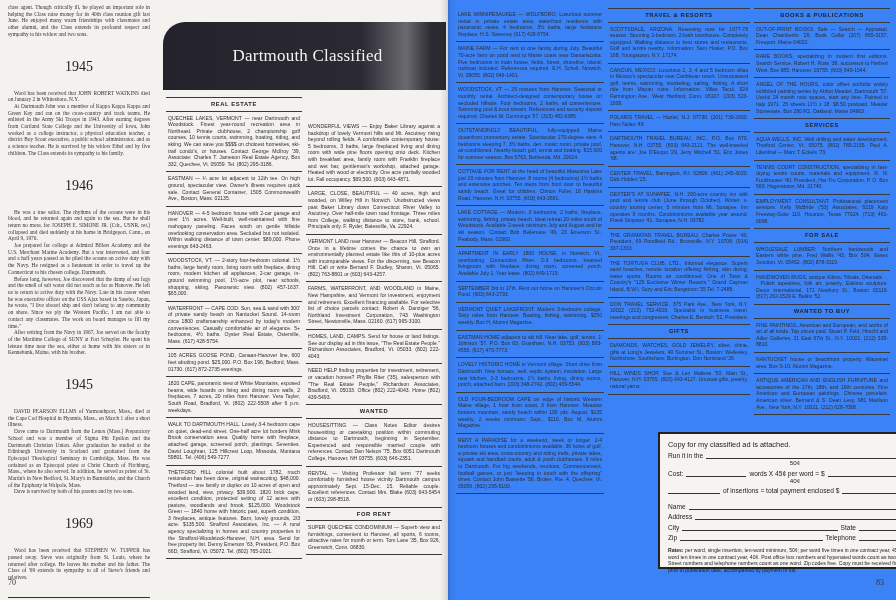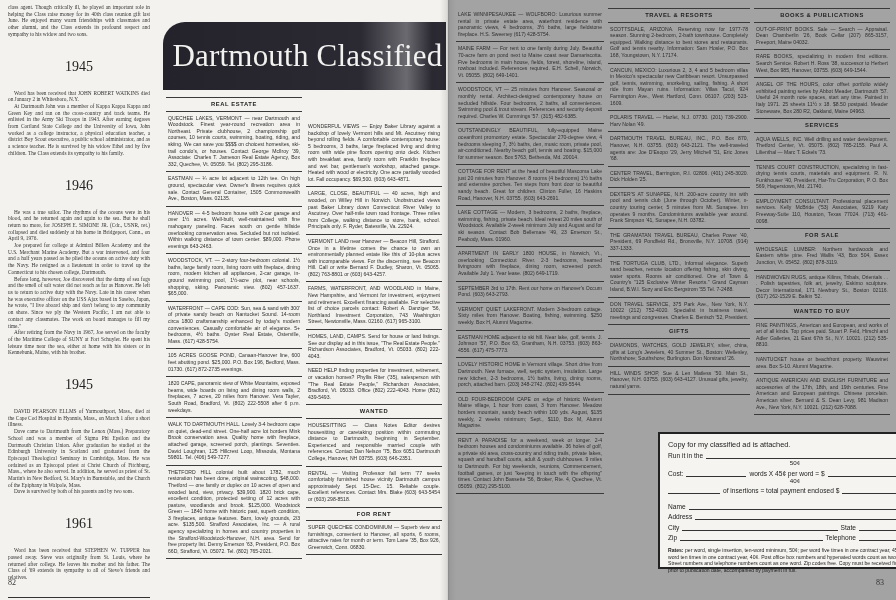--- a/index.html
+++ b/index.html
@@ -2,35 +2,35 @@
 <html><head>
 <meta charset="utf-8">
 <style>
   * { box-sizing: border-box; margin: 0; padding: 0; }
   html, body { width: 896px; height: 600px; overflow: hidden; background: #eceae4; }
   body { position: relative; font-family: "Liberation Sans", sans-serif; color: #2a2a2a; }
 
   .spread { position: absolute; left: 0; top: 0; width: 896px; height: 600px; display: flex; }
   .page { position: relative; height: 600px; background: #f3f2ee; }
   .page-left { width: 448px; }
-  .page-right { width: 448px; background: #a3a3a3; }
+  .page-right { width: 448px; background: #3b82f6; }
   .gutter { position: absolute; left: 440px; top: 0; width: 16px; height: 600px;
             background: linear-gradient(to right, rgba(0,0,0,0) 0%, rgba(0,0,0,0.10) 45%, rgba(0,0,0,0.18) 50%, rgba(0,0,0,0.06) 60%, rgba(0,0,0,0) 100%); z-index: 5; pointer-events: none; }
 
   
   .obit { position: absolute; left: 8px; top: 4px; width: 142px; font-family: "Liberation Serif", serif; font-size: 5.3px; line-height: 6.7px; color: #333; text-align: justify; }
   .obit p { text-indent: 6px; margin-bottom: 0; }
   .obit p.noindent { text-indent: 0; }
   .obit .year { font-size: 14px; line-height: 14px; text-align: center; color: #222; margin: 22px 0 16px 0; font-family: "Liberation Serif", serif; }
   .obit .rule { border-top: 1.5px solid #333; margin-top: 16px; }
   .pagenum { position: absolute; font-family: "Liberation Serif", serif; font-size: 8px; color: #333; }
 
   
   .banner { position: absolute; left: 163px; top: 22px; width: 283px; height: 68px; background: linear-gradient(to right, #24232c 0%, #2b2a33 70%, #6b6a70 86%, #2a2932 95%, #2c2b34 100%); border-top-left-radius: 22px; display: flex; align-items: center; justify-content: center; }
-  .banner-title { font-family: "Liberation Serif", serif; color: #f2f2f0; font-size: 31px; letter-spacing: 0.2px; margin-left: 6px; }
+  .banner-title { font-family: "Liberation Serif", serif; color: #f2f2f0; font-size: 17px; letter-spacing: 0.2px; margin-left: 6px; }
 
   
   .ccol { position: absolute; font-size: 5.1px; line-height: 6.6px; color: #2e2e2e; text-align: justify; }
   .ad { padding: 3px 2px 4px 2px; border-bottom: 1.5px solid #3a3a3a; }
   .ad.last { border-bottom: 1.5px solid #3a3a3a; }
   .sec-head { font-weight: bold; text-align: center; font-size: 5.8px; letter-spacing: 0.6px; padding: 3px 0 3px 0; border-top: 1.5px solid #3a3a3a; border-bottom: 1.5px solid #3a3a3a; color: #222; }
   .sec-head.first { border-top: 1.5px solid #3a3a3a; }
 
   
   .form { position: absolute; left: 610px; top: 432px; width: 274px; height: 137px; border: 2px solid #222; background: #f5f4f0; padding: 4px 8px; font-size: 6.6px; color: #222; margin-left: 48px; }
@@ -59,25 +59,25 @@
       <p>He was a true sailor. The rhythms of the oceans were in his blood, and he returned again and again to the sea. But he shall return no more, for JOSEPH E. SIMONE JR. (Cdr., USNR, ret.) collapsed and died suddenly at his home in Bridgeport, Conn., on April 9, 1976.</p>
       <p>Joe prepared for college at Admiral Billers Academy and the U.S. Merchant Marine Academy. But a war intervened, and four and a half years passed as he plied the oceans on active duty with the Navy. He resigned as a lieutenant in order to travel up the Connecticut to his chosen college, Dartmouth.</p>
       <p>Before long, however, Joe discovered that the damp of sea fogs and the smell of salt water did not reach as far as Hanover. He left us to return to active duty with the Navy. Late in his career when he was executive officer on the USS Ajax based in Sasebo, Japan, he wrote, "I live aboard ship and don't belong to any community on shore. Since we ply the Western Pacific, I am not able to contact any classmates. The work on board manages to fill my time."</p>
       <p>After retiring from the Navy in 1967, Joe served on the faculty of the Maritime College of SUNY at Fort Schuyler. He spent his leisure time near the sea, either at home with his sisters or in Kennebunk, Maine, with his brother.</p>
 
       <div class="year">1945</div>
       <p>DAVID PEARSON ELLMS of Yarmouthport, Mass., died at the Cape Cod Hospital in Hyannis, Mass., on March 1 after a short illness.</p>
       <p>Dave came to Dartmouth from the Lenox (Mass.) Preparatory School and was a member of Sigma Phi Epsilon and the Dartmouth Christian Union. After graduation he studied at the Edinburgh University in Scotland and graduated from the Episcopal Theological Seminary in Cambridge, Mass. He was ordained as an Episcopal priest at Christ Church of Fitchburg, Mass., where he also served. In addition, he served as priest of St. Martin's in New Bedford, St. Mary's in Barnstable, and the Church of the Epiphany in Walpole, Mass.</p>
       <p>Dave is survived by both of his parents and by two sons.</p>
 
-      <div class="year">1961</div>
+      <div class="year">1969</div>
       <p>Word has been received that STEPHEN W. TUPPER has passed away. Steve was originally from St. Louis, where he returned after college. He leaves his mother and his father. The Class of '69 extends its sympathy to all of Steve's friends and relatives.</p>
       <div class="rule"></div>
     </div>
-    <div class="pagenum" style="left:8px; top:578px;">82</div>
+    <div class="pagenum" style="left:8px; top:578px;">70</div>
 
     <div class="banner">
       <div class="banner-title">Dartmouth Classified</div>
     </div>
 
     <div class="ccol" style="left:166px; top:97px; width:136px;">
       <div class="sec-head first">REAL ESTATE</div>
       <div class="ad">QUECHEE LAKES, VERMONT — near Dartmouth and Woodstock. Finest year-round recreation area in Northeast. Private clubhouse, 2 championship golf courses, 10 tennis courts, swimming, boating, riding, and skiing. We can save you $$$$ on choicest homesites, ski-trail condo's, or houses. Contact George McIlroy '39, Associate: Charles T. Jameson Real Estate Agency, Box 332, Quechee, Vt. 05059. Tel. (802) 295-3186.</div>
       <div class="ad">EASTMAN — ¼ acre lot adjacent to 12th tee. On high ground, spectacular view. Owner's illness requires quick sale. Contact General Container, 1505 Commonwealth Ave., Boston, Mass. 02135.</div>
       <div class="ad">HANOVER — 4-5 bedroom house with 2-car garage and over 1½ acres. Well-built, well-maintained with fine mahogany paneling. Faces south on gentle hillside overlooking conservation area. Secluded but not isolated. Within walking distance of town center. $89,000. Phone evenings 643-2463.</div>

